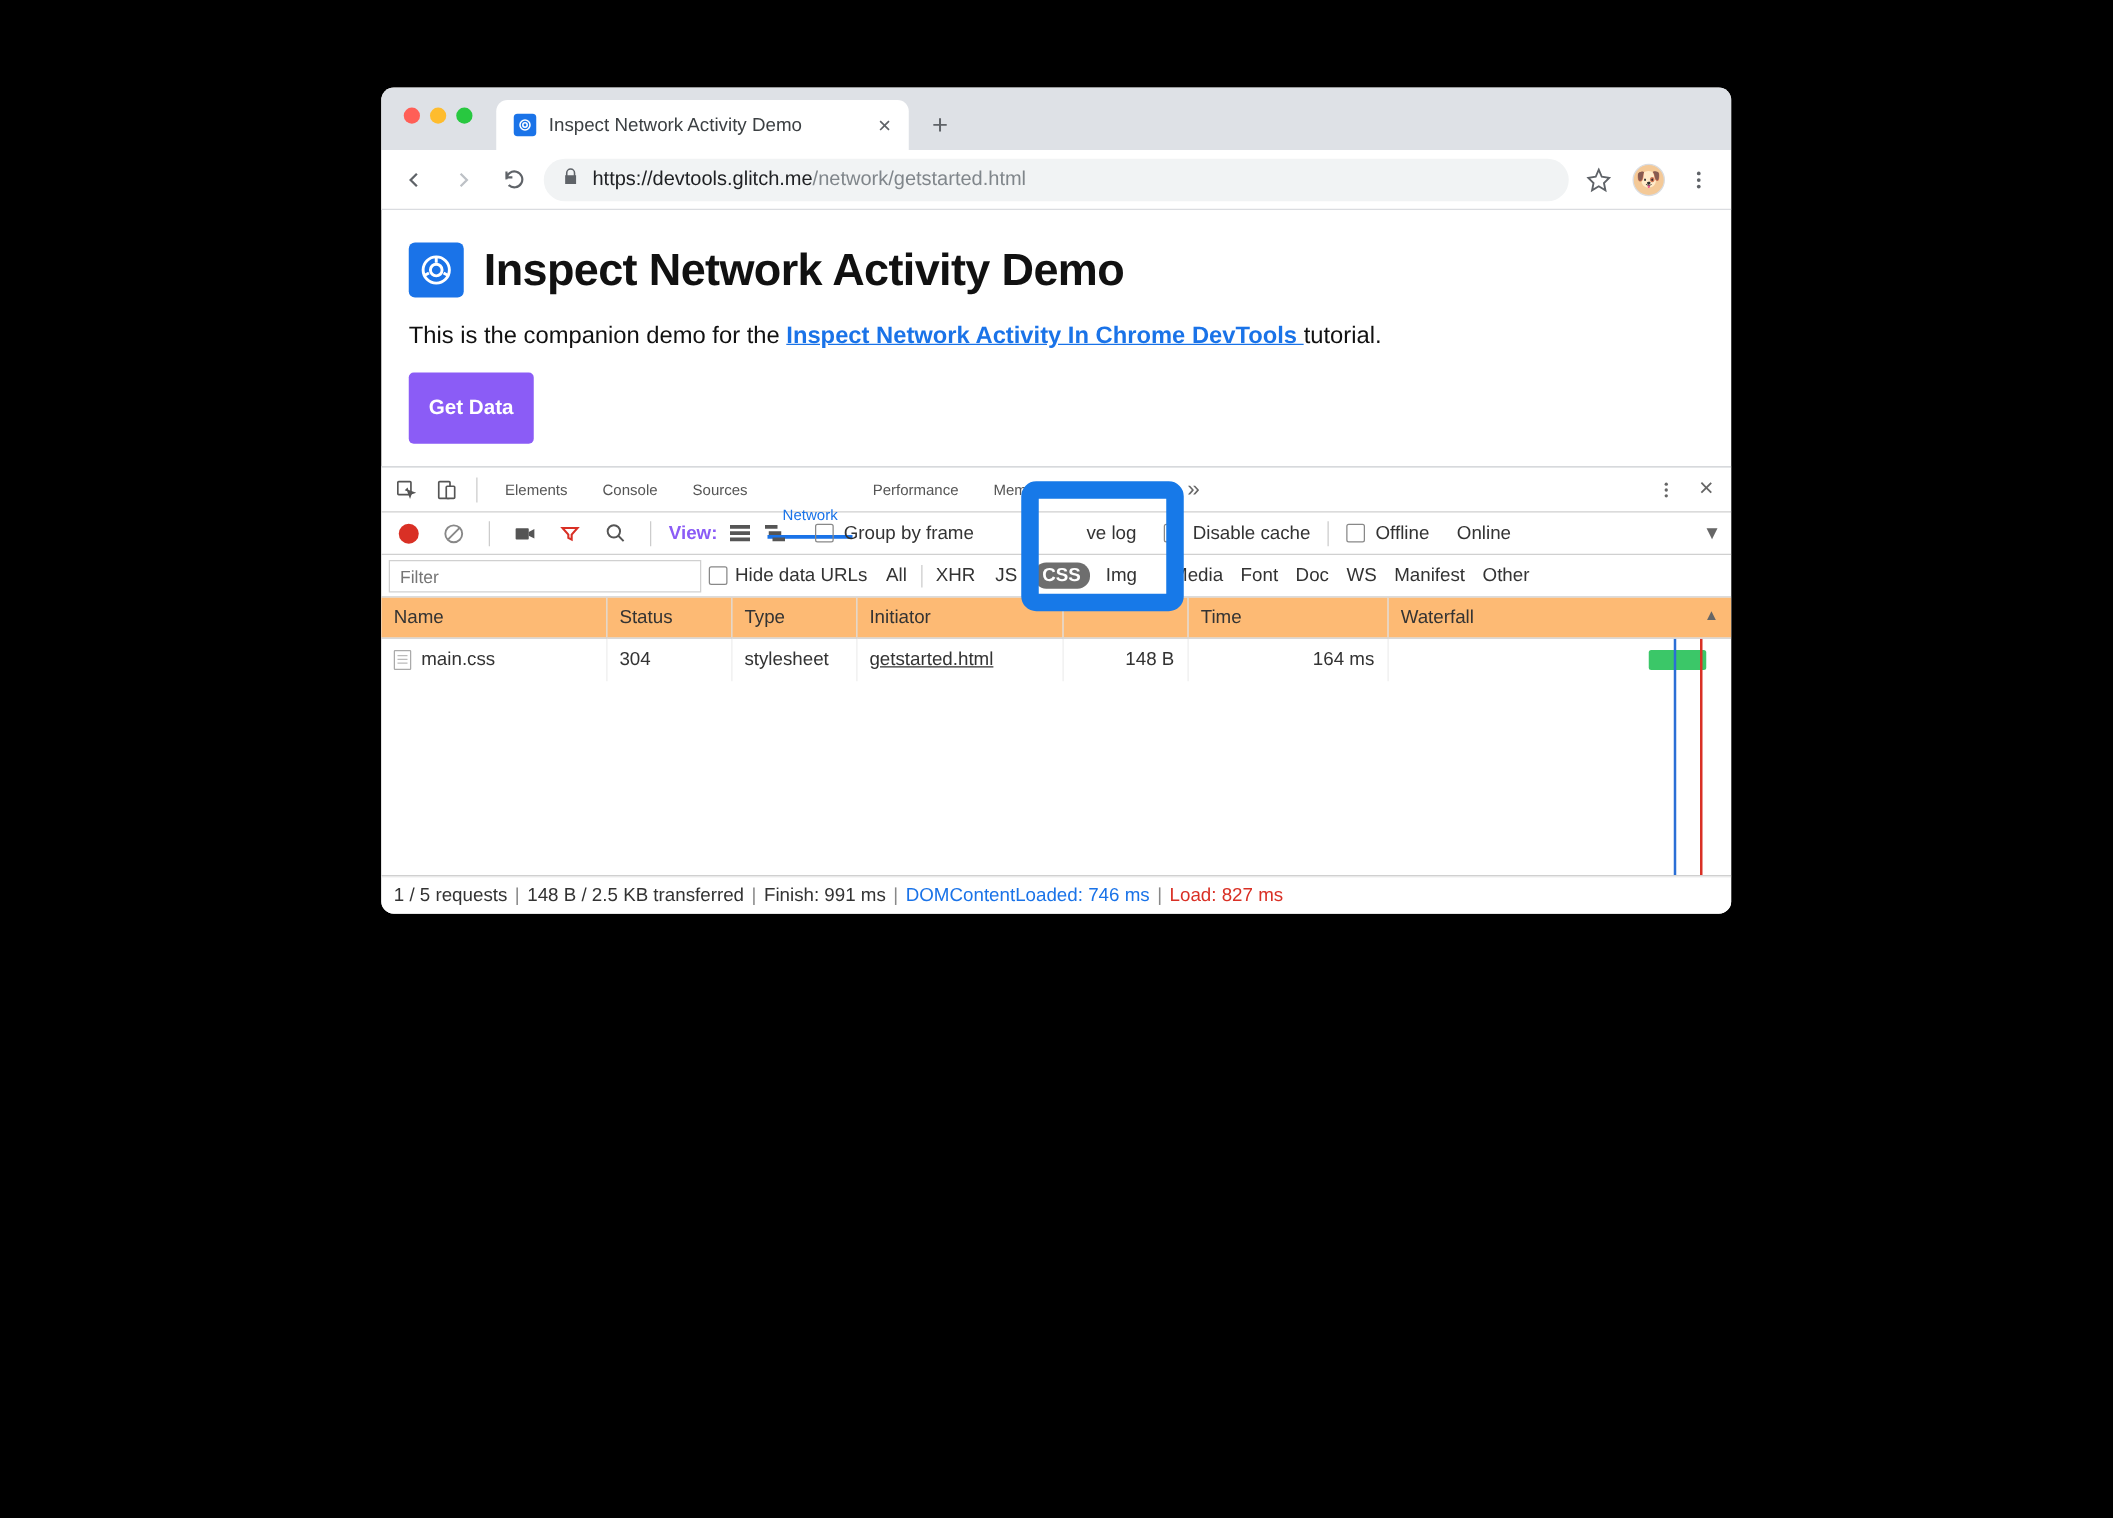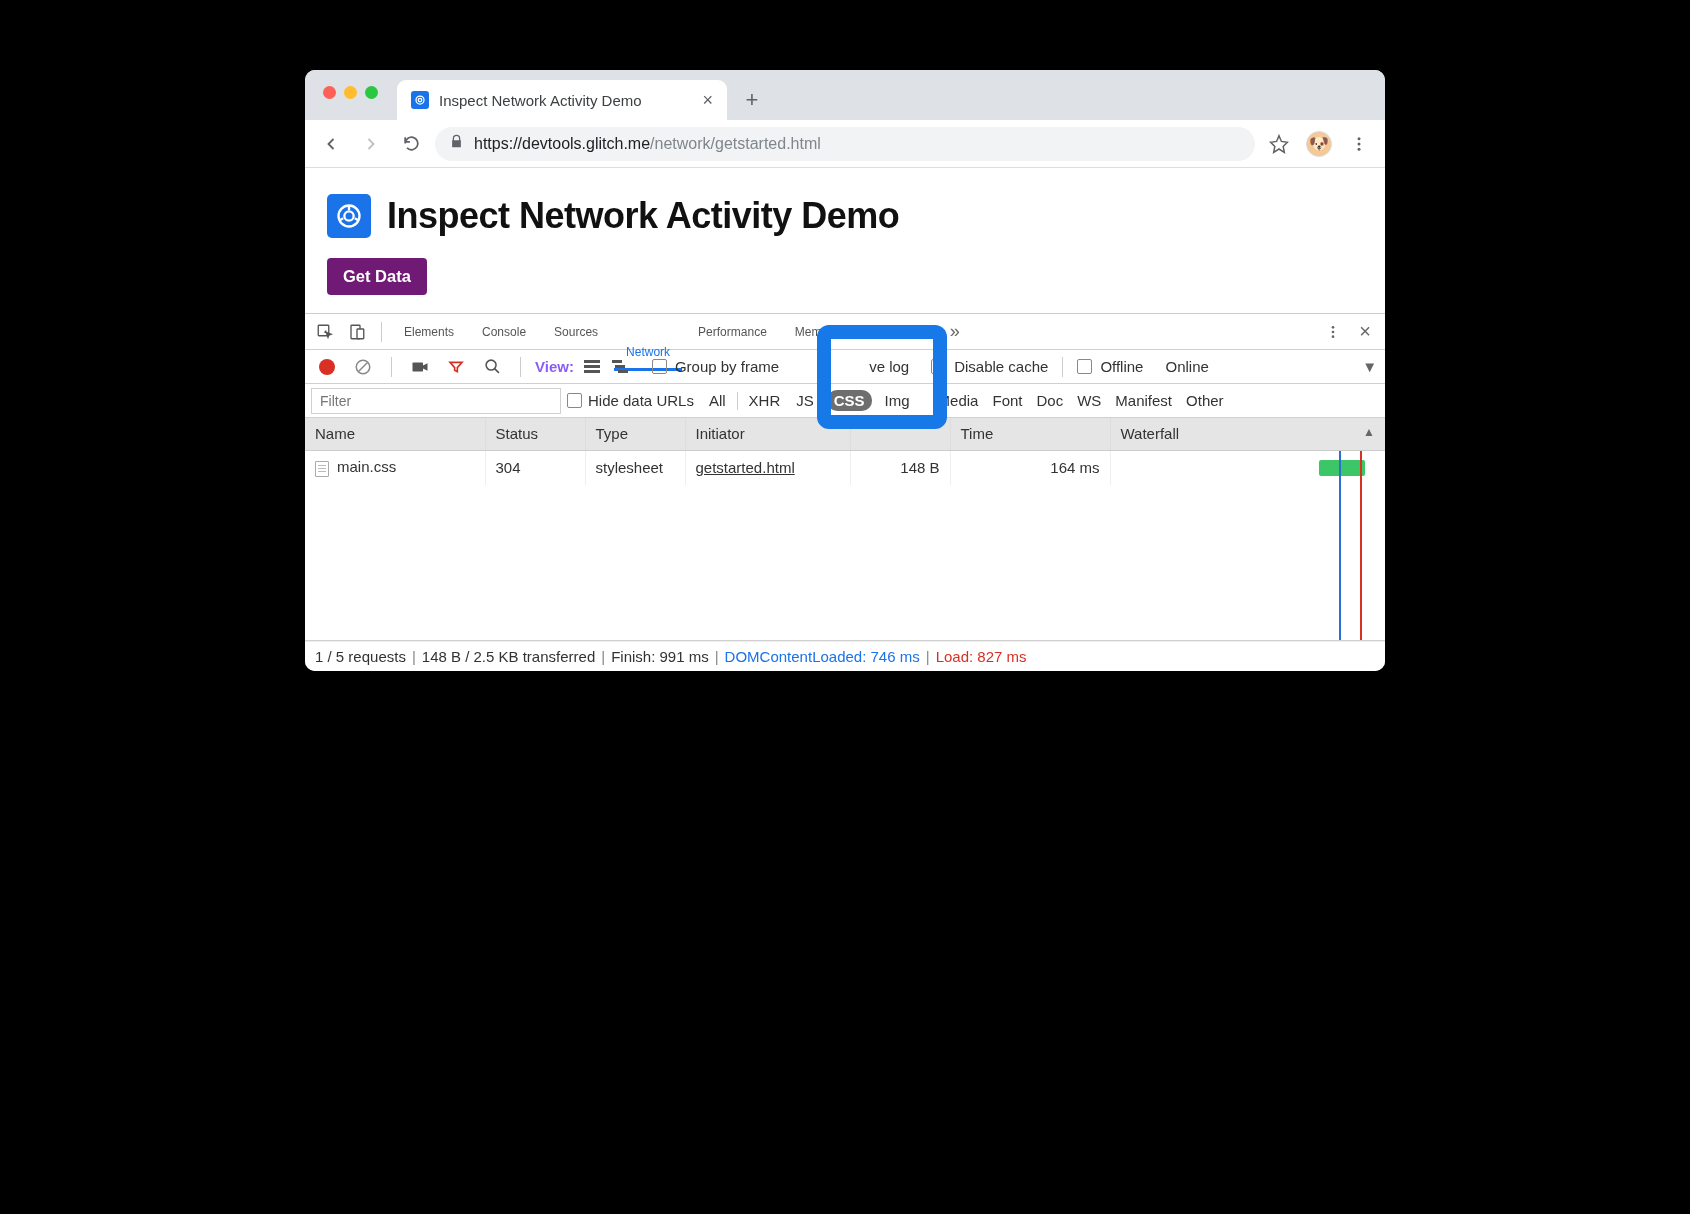--- a/index.html
+++ b/index.html
@@ -126,24 +126,24 @@
     font-size: 19px;
     color:#111;
     margin-bottom: 18px;
   }
   .page-intro a {
     color:#1a73e8;
     font-weight:700;
     text-decoration: underline;
   }
   .get-data-btn {
-    background:#701a75;
+    background:#8b5cf6;
     color:#fff;
     border:none;
-    padding: 9px 16px;
+    padding: 19px 16px;
     font-size: 16.5px;
     font-weight:600;
     border-radius:4px;
     cursor:pointer;
   }
   
   .devtools {
     border-top: 1px solid #cacdd1;
     font-size: 15px;
     color:#333;
@@ -249,21 +249,21 @@
   
   .dt-table {
     width:100%;
     border-collapse:collapse;
     font-size:15px;
   }
   .dt-table th {
     text-align:left;
     font-weight:400;
     color:#333;
-    background:#e5e5e5;
+    background:#fdba74;
     border-bottom:1px solid #ccc;
     border-right:1px solid #ddd;
     padding: 6px 10px;
     height:32px;
   }
   .dt-table th:last-child { border-right:none; }
   .dt-table td {
     border-right:1px solid #eee;
     padding: 6px 10px;
     height:30px;
@@ -381,20 +381,23 @@
     <div class="page-heading">
       <div class="page-logo">
         <svg width="28" height="28" viewBox="0 0 24 24" fill="none" stroke="#fff" stroke-width="2">
             <circle cx="12" cy="12" r="9"></circle>
             <circle cx="12" cy="12" r="4"></circle>
             <path d="M12 3v4M3.5 16l3.5-2M20.5 16l-3.5-2"></path>
           </svg>
       </div>
       <h1>Inspect Network Activity Demo</h1>
     </div>
+    <p class="page-intro">
+      <span>This is the companion demo for the </span><a href="#">Inspect Network Activity In Chrome DevTools </a><span>tutorial.</span>
+    </p>
     <button class="get-data-btn">Get Data</button>
   </div>
 
   <div class="devtools" style="position:relative;">
 
     <div class="highlight-box" style="top:11px;left:512px;"></div>
 
     <div class="dt-tabbar">
       <div class="dt-iconbtn">
         <svg width="18" height="18" viewBox="0 0 24 24" fill="none" stroke="#555" stroke-width="1.8">

